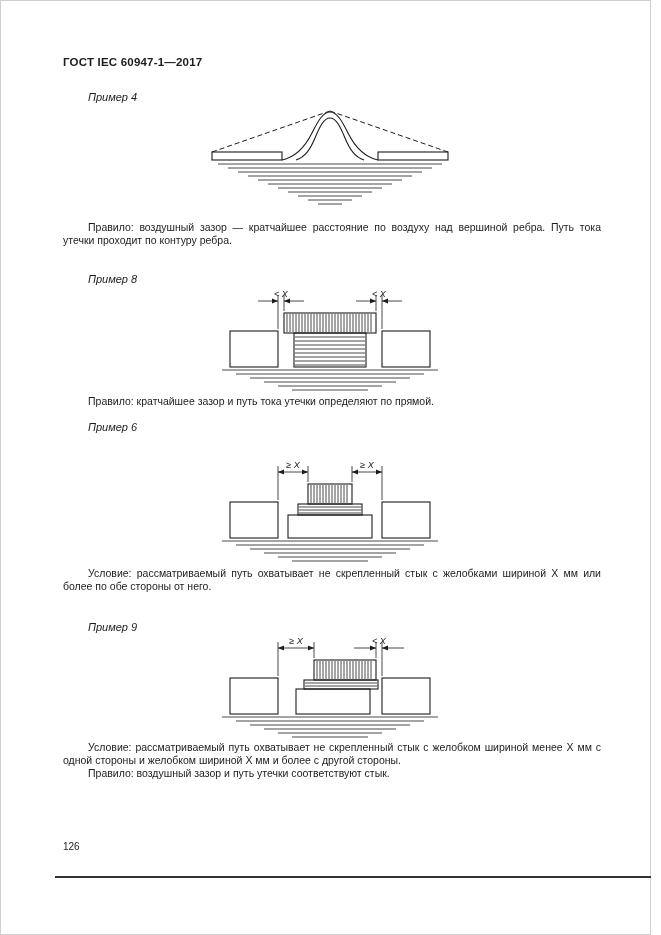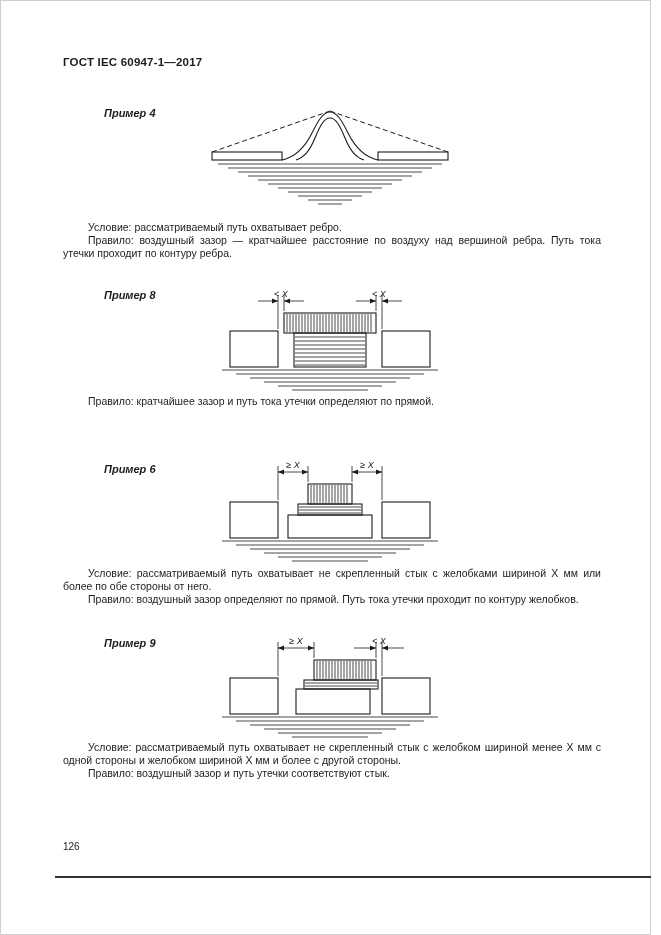--- a/index.html
+++ b/index.html
@@ -1,20 +1,20 @@
 <!DOCTYPE html>
 <html><head>
 <meta charset="utf-8">
 <style>
   html,body{margin:0;padding:0;background:#ffffff;}
   .page{position:relative;width:651px;height:935px;background:#fff;
         font-family:"Liberation Sans",sans-serif;color:#1c1c1c;overflow:hidden;
         box-shadow:inset 0 0 0 1px #cfcfcf;}
   .header{position:absolute;left:63px;top:56px;font-size:11.5px;font-weight:bold;letter-spacing:.2px;}
-  .ex-title{position:absolute;left:88px;font-size:11px;font-weight:bold;font-style:italic;margin:16px;text-align:right;}
+  .ex-title{position:absolute;left:88px;font-size:11px;font-weight:normal;font-style:italic;margin:0;text-align:right;}
   .figure{position:absolute;}
   .bodytext{position:absolute;left:63px;width:538px;font-size:10.5px;line-height:13.2px;text-align:justify;}
   .bodytext p{margin:0;text-indent:25px;}
   .pagenum{position:absolute;left:63px;top:841px;font-size:10px;}
   .scanline{position:absolute;left:55px;top:876px;width:606px;height:2px;background:#333;}
   svg{display:block;}
   .draw{stroke:#1c1c1c;stroke-width:1.1;fill:none;}
   .thin{stroke:#1c1c1c;stroke-width:.8;fill:none;}
   .dash{stroke:#1c1c1c;stroke-width:1;fill:none;stroke-dasharray:5 3;}
   .arr{fill:#1c1c1c;stroke:none;}
@@ -42,21 +42,20 @@
       <g>
         <path class="dash" d="M2 46 L120 5 M120 5 L238 46"></path>
       </g>
       <g>
         <path class="thin" d="M8 58H232M18 62H222M28 66H212M38 70H202M48 74H192M58 78H182M68 82H172M78 86H162M88 90H152M98 94H142M108 98H132"></path>
       </g>
     </svg>
   </div>
 
   <div class="bodytext" style="top:221px;">
-    <p>Условие: рассматриваемый путь охватывает ребро.</p>
     <p>Правило: воздушный зазор — кратчайшее расстояние по воздуху над вершиной ребра. Путь тока утечки проходит по контуру ребра.</p>
   </div>
 
   <h3 class="ex-title" style="top:273px;">Пример 8</h3>
 
   <div class="figure" style="left:220px;top:287px;">
     <svg width="220" height="104" viewBox="0 0 220 104">
       <g>
         <path class="thin" d="M58 8V42M64 8V24M156 8V24M162 8V42"></path>
         <path class="thin" d="M38 14H58M64 14H84M136 14H156M162 14H182"></path>
@@ -82,21 +81,21 @@
       <g>
         <path class="thin" d="M2 83H218M16 87H204M30 91H190M44 95H176M58 99H162M72 103H148"></path>
       </g>
     </svg>
   </div>
 
   <div class="bodytext" style="top:395px;">
     <p>Правило: кратчайшее зазор и путь тока утечки определяют по прямой.</p>
   </div>
 
-  <h3 class="ex-title" style="top:447px;">Пример 6</h3>
+  <h3 class="ex-title" style="top:421px;">Пример 6</h3>
 
   <div class="figure" style="left:220px;top:458px;">
     <svg width="220" height="104" viewBox="0 0 220 104">
       <g>
         <path class="thin" d="M58 8V42M88 8V24M132 8V24M162 8V42"></path>
         <path class="thin" d="M58 14H88M132 14H162"></path>
         <polygon class="arr" points="58,14 64,11.5 64,16.5"></polygon>
         <polygon class="arr" points="88,14 82,11.5 82,16.5"></polygon>
         <polygon class="arr" points="132,14 138,11.5 138,16.5"></polygon>
         <polygon class="arr" points="162,14 156,11.5 156,16.5"></polygon>
@@ -117,21 +116,20 @@
         <rect class="draw" x="68" y="57" width="84" height="23"></rect>
       </g>
       <g>
         <path class="thin" d="M2 83H218M16 87H204M30 91H190M44 95H176M58 99H162M72 103H148"></path>
       </g>
     </svg>
   </div>
 
   <div class="bodytext" style="top:567px;">
     <p>Условие: рассматриваемый путь охватывает не скрепленный стык с желобками шириной X мм или более по обе стороны от него.</p>
-    <p>Правило: воздушный зазор определяют по прямой. Путь тока утечки проходит по контуру желобков.</p>
   </div>
 
   <h3 class="ex-title" style="top:621px;">Пример 9</h3>
 
   <div class="figure" style="left:220px;top:634px;">
     <svg width="220" height="104" viewBox="0 0 220 104">
       <g>
         <path class="thin" d="M58 8V42M94 8V24M156 8V24M162 8V42"></path>
         <path class="thin" d="M58 14H94M134 14H156M162 14H184"></path>
         <polygon class="arr" points="58,14 64,11.5 64,16.5"></polygon>

